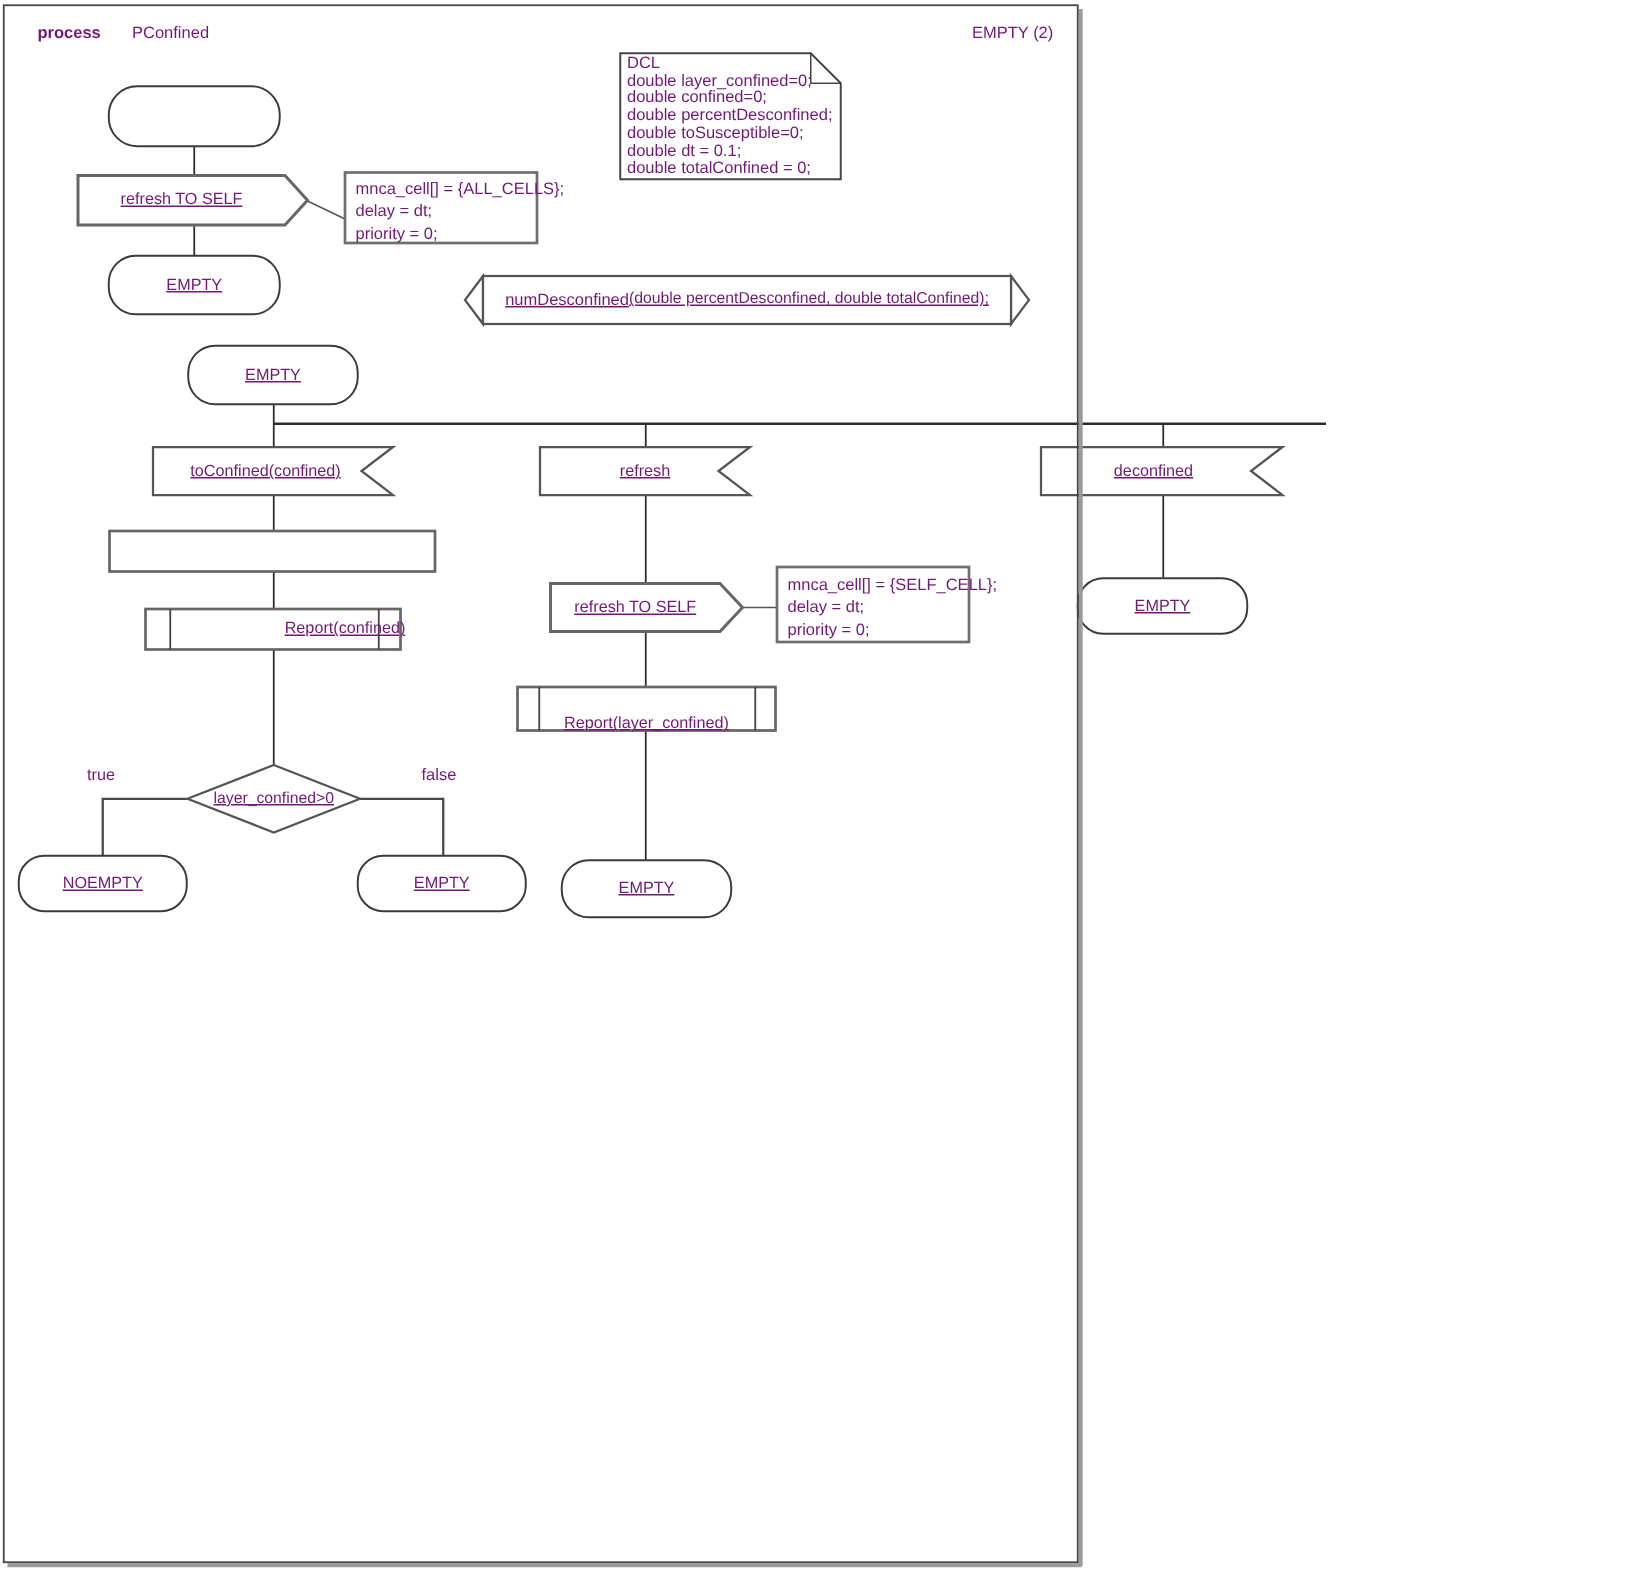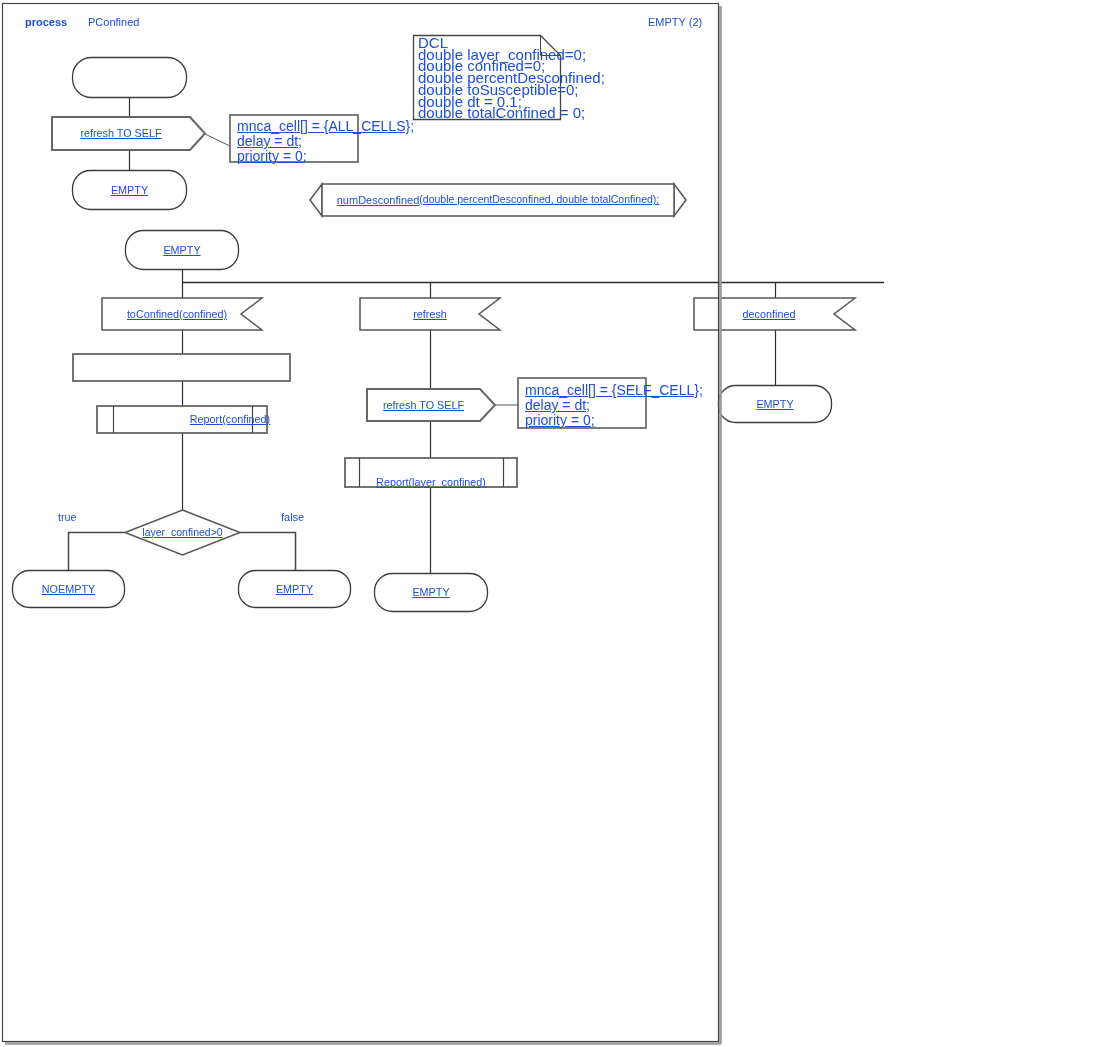--- a/index.html
+++ b/index.html
@@ -1,28 +1,28 @@
 <!DOCTYPE html>
 <html><head>
 <meta charset="utf-8">
 <style>
   html,body{margin:0;padding:0;background:#fff;}
   .canvas{
     position:relative;width:884px;height:1047px;background:#ffffff;
-    font-family:"Liberation Sans",sans-serif;color:#1d4ed8;overflow:hidden;
+    font-family:"Liberation Sans",sans-serif;color:#701a75;overflow:hidden;
   }
   .layer{position:absolute;left:0;top:0;}
   .node{
     position:absolute;display:flex;align-items:center;justify-content:center;
     text-align:center;font-size:10.8px;line-height:1.12;white-space:nowrap;text-decoration:underline;
   }
   .free{position:absolute;font-size:11px;white-space:nowrap;}
   .bold{font-weight:bold;}
-  .mlines{position:absolute;font-size:14px;line-height:15px;white-space:nowrap;text-decoration:underline;}
-  .dcl{position:absolute;font-size:15px;line-height:11.7px;white-space:nowrap;}
+  .mlines{position:absolute;font-size:11px;line-height:15px;white-space:nowrap;}
+  .dcl{position:absolute;font-size:11px;line-height:11.7px;white-space:nowrap;}
   .sig-name{font-size:11px;}
   .sig-params{font-size:10.5px;}
 </style>
 </head>
 <body>
 
 <div class="canvas">
 
   <svg class="layer" width="1100" height="1047" viewBox="0 0 1100 1047">
 

